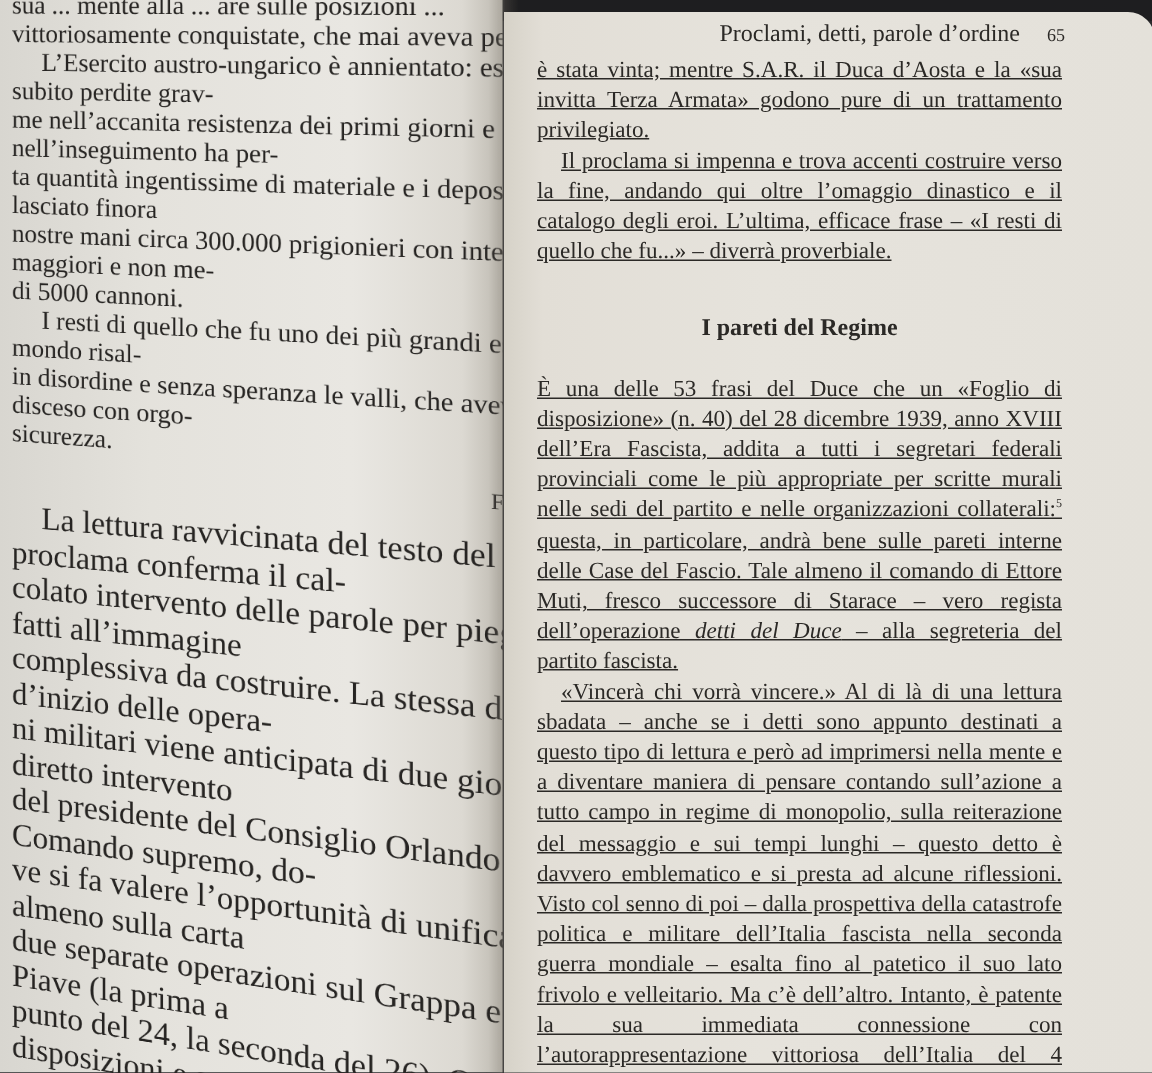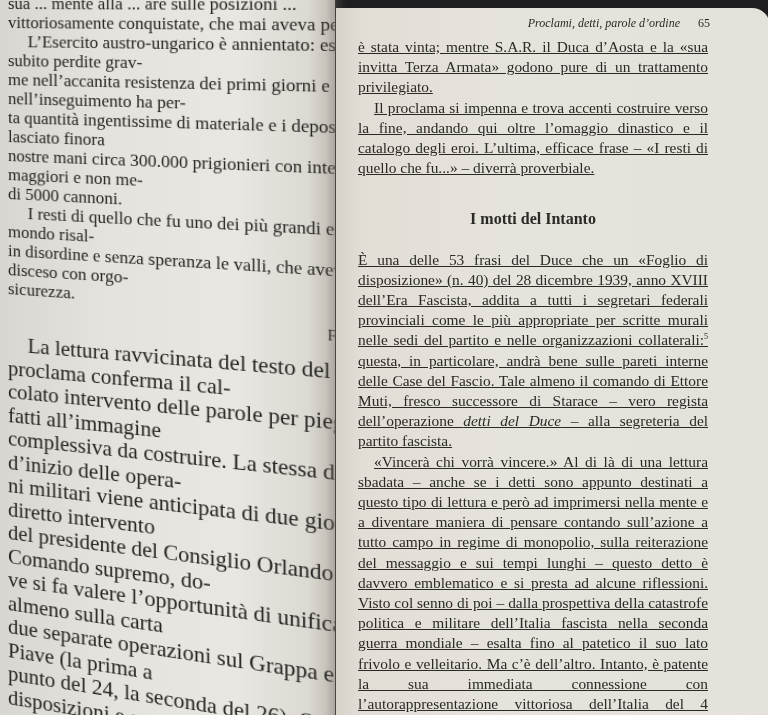--- a/index.html
+++ b/index.html
@@ -75,22 +75,21 @@
   .page-right .running-head {
     display: flex;
     justify-content: flex-end;
     align-items: baseline;
     gap: 18px;
     margin-right: -2px;
     margin-bottom: 8px;
     height: 16px;
   }
   .page-right .running-title {
-    font-style: italic;
-    font-size: 12px;
+    font-size: 16px;
   }
   .page-right .page-number { font-size: 12px; }
   .page-right p { margin: 0; text-decoration: underline; }
   .page-right .indent { text-indent: 16px; }
   .page-right .section-heading {
     text-align: center;
     font-weight: bold;
     font-size: 16px;
     margin: 31px 0 20px 0;
   }
@@ -145,21 +144,21 @@
   <div class="page-right">
     <div class="text">
       <div class="running-head">
         <span class="running-title">Proclami, detti, parole d’ordine</span>
         <span class="page-number">65</span>
       </div>
 
       <p>è stata vinta; mentre S.A.R. il Duca d’Aosta e la «sua invitta Terza Armata» godono pure di un trattamento privilegiato.</p>
       <p class="indent">Il proclama si impenna e trova accenti costruire verso la fine, andando qui oltre l’omaggio dinastico e il catalogo degli eroi. L’ultima, efficace frase – «I resti di quello che fu...» – diverrà proverbiale.</p>
 
-      <div class="section-heading">I motti del Intanto</div>
+      <div class="section-heading">I pareti del Regime</div>
 
 
       <p><span>È una delle 53 frasi del Duce che un «Foglio di disposizione» (n. 40) del 28 dicembre 1939, anno XVIII dell’Era Fascista, addita a tutti i segretari federali provinciali come le più appropriate per scritte murali nelle sedi del partito e nelle organizzazioni collaterali:</span><sup>5</sup><span> questa, in particolare, andrà bene sulle pareti interne delle Case del Fascio. Tale almeno il comando di Ettore Muti, fresco successore di Starace – vero regista dell’operazione </span><em>detti del Duce</em><span> – alla segreteria del partito fascista.</span></p>
 
       <p class="indent"><span>«Vincerà chi vorrà vincere.» Al di là di una lettura sbadata – anche se i detti sono appunto destinati a questo tipo di lettura e però ad imprimersi nella mente e a diventare maniera di pensare contando sull’azione a tutto campo in regime di monopolio, sulla reiterazione del messaggio e sui tempi lunghi – questo detto è davvero emblematico e si presta ad alcune riflessioni. Visto col senno di poi – dalla prospettiva della catastrofe politica e militare dell’Italia fascista nella seconda guerra mondiale – esalta fino al patetico il suo lato frivolo e velleitario. Ma c’è dell’altro. Intanto, è patente la sua immediata connessione con l’autorappresentazione vittoriosa dell’Italia del 4 novembre. Più in generale, la cultura da cui questo convincimento si sprigiona – e indugiamo su questo perché è la chiave di gran parte degli altri detti e motti che puntano a formare l’</span></p>
     </div>
   </div>
 </div>
 
 </body></html>

